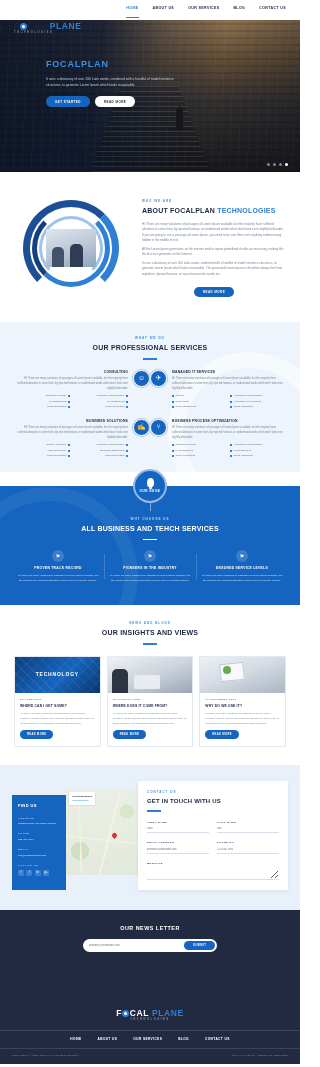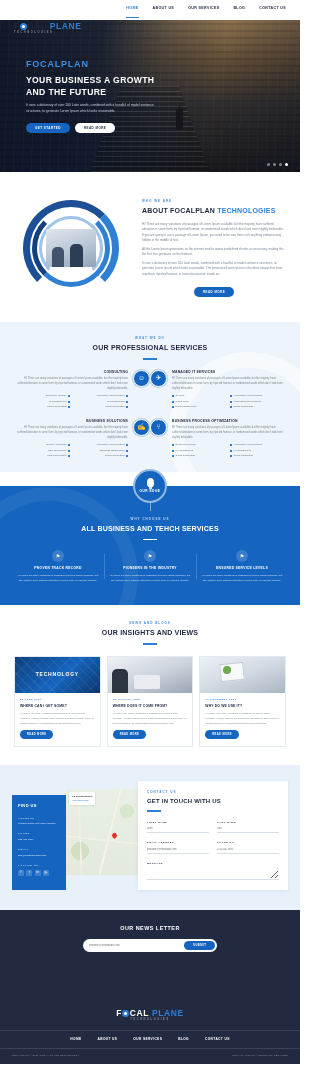--- a/index.html
+++ b/index.html
@@ -69,21 +69,21 @@
     opacity: .85;
   }
   .hero-figure {
     position: absolute; left: 176px; bottom: 42px; width: 7px; height: 22px;
     background: #15171d; border-radius: 3px 3px 1px 1px; opacity: .95;
   }
   .hero-figure::before {
     content: ""; position: absolute; left: 1.6px; top: -3.4px;
     width: 3.8px; height: 3.8px; border-radius: 50%; background: #2a2520;
   }
-  .hero-inner { position: relative; z-index: 3; padding: 38px 0 0 26px; }
+  .hero-inner { position: relative; z-index: 3; padding: 38px 0 0 26px; margin-left: 20px; }
   .hero-kicker {
     font-size: 9px; font-weight: 700; letter-spacing: .8px; color: #3f8fe0;
     margin-bottom: 3px;
   }
   .hero-title {
     font-size: 8.6px; font-weight: 800; color: #ffffff; letter-spacing: .35px;
     line-height: 1.35; max-width: 150px; text-transform: uppercase;
   }
   .hero-desc {
     font-size: 3.3px; color: #c6cedb; max-width: 132px; margin-top: 5px;
@@ -447,21 +447,20 @@
       <div class="nav-item">BLOG</div>
       <div class="nav-item">CONTACT US</div>
     </div>
   </div>
 
   <div class="hero">
     <div class="hero-stairs"></div>
     <div class="hero-figure"></div>
     <div class="hero-inner">
       <div class="hero-kicker">FOCALPLAN</div>
-      <div class="hero-title">YOUR BUSINESS A GROWTH AND THE FUTURE</div>
       <div class="hero-desc">It uses a dictionary of over 200 Latin words, combined with a handful of model sentence structures, to generate Lorem Ipsum which looks reasonable.</div>
       <div class="hero-btns">
         <button class="btn btn-primary">GET STARTED</button>
         <button class="btn btn-light">READ MORE</button>
       </div>
     </div>
     <div class="hero-dots">
       <div class="dot"></div>
       <div class="dot"></div>
       <div class="dot"></div>

